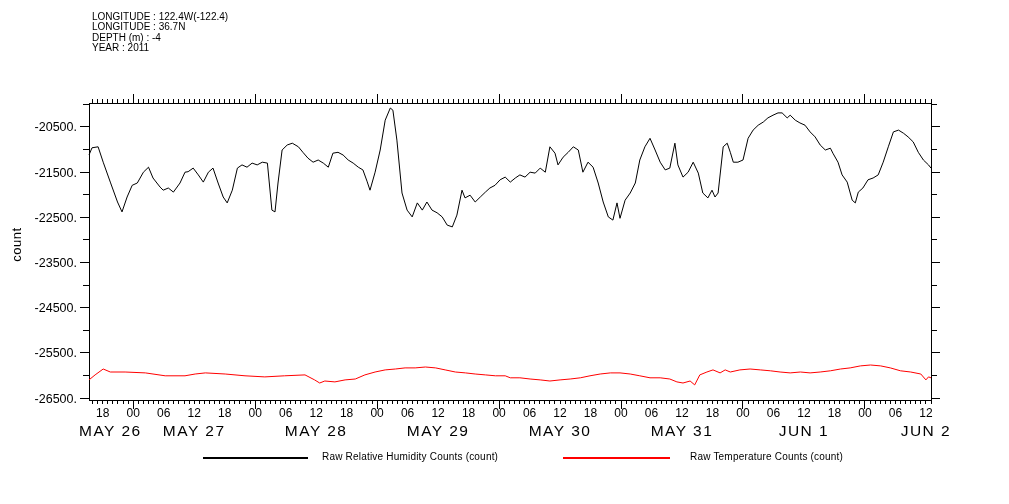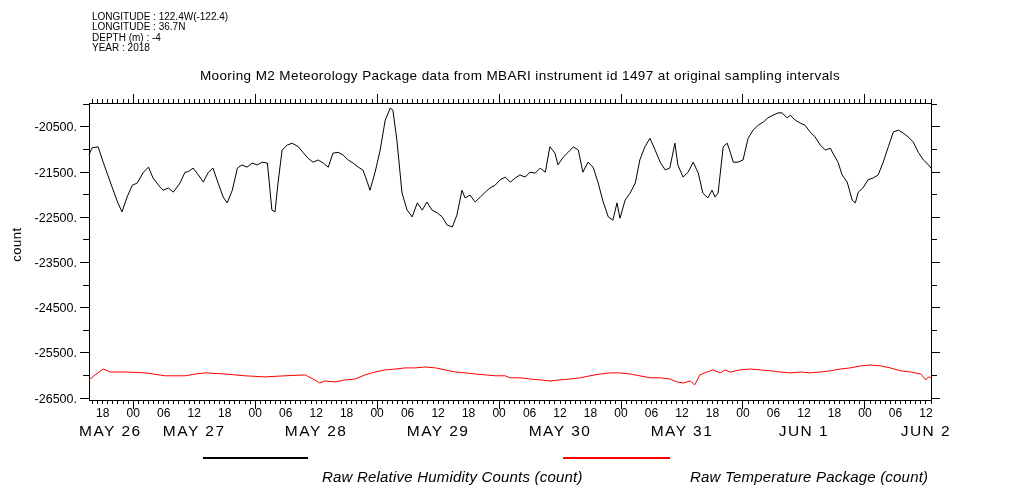--- a/index.html
+++ b/index.html
@@ -8,37 +8,36 @@
   .meta{position:absolute;left:92px;top:12px;font-size:10px;line-height:10.3px;white-space:nowrap;}
   .title{position:absolute;left:520px;top:68px;transform:translateX(-50%);
          font-size:13.5px;letter-spacing:0.4px;white-space:nowrap;}
   .ylabel{position:absolute;left:-14px;top:237px;width:60px;text-align:center;
           transform:rotate(-90deg);font-size:13px;letter-spacing:0.5px;}
   svg.plot{position:absolute;left:0;top:0;}
   svg.plot text{font-family:"Liberation Sans",sans-serif;fill:#000;}
   .legend-line{position:absolute;top:457px;height:2px;}
   .legend-line.l1{left:203px;width:105px;}
   .legend-line.l2{left:563px;width:107px;z-index:2;}
-  .legend-label{position:absolute;top:468px;font-size:15px;letter-spacing:0.2px;white-space:nowrap;font-style:italic;}
+  .legend-label{position:absolute;top:451px;font-size:10px;letter-spacing:0.2px;white-space:nowrap;}
   .legend-label.t1{left:322px;}
   .legend-label.t2{left:690px;}
 </style>
 </head>
 <body>
 
 <div class="page">
 
   <div class="meta">
     <div>LONGITUDE : 122.4W(-122.4)</div>
     <div>LONGITUDE : 36.7N</div>
     <div>DEPTH (m) : -4</div>
-    <div>YEAR : 2018</div>
+    <div>YEAR : 2011</div>
   </div>
 
-  <div class="title">Mooring M2 Meteorology Package data from MBARI instrument id 1497 at original sampling intervals</div>
 
   <div class="ylabel">count</div>
 
   <svg id="plot" class="plot" width="1009" height="504">
       <g stroke="#000" stroke-width="1" fill="none" shape-rendering="crispEdges">
         <rect x="89" y="103" width="842" height="297"></rect>
       </g>
       <g stroke="#000" stroke-width="1" shape-rendering="crispEdges">
         <line x1="92.55703077851538" y1="400" x2="92.55703077851538" y2="404"></line>
         <line x1="92.55703077851538" y1="103" x2="92.55703077851538" y2="99"></line>
@@ -451,16 +450,16 @@
         <text x="925.9185274592637" y="436" text-anchor="middle">JUN 2</text>
       </g>
       <polyline points="89.0,155.0 92.0,147.8 98.1,146.8 103.2,162.2 110.3,182.1 117.5,202.0 122.0,211.9 127.1,197.0 132.2,185.3 137.3,183.0 143.4,172.2 148.5,167.2 153.0,178.0 160.1,187.1 163.2,190.2 168.3,188.0 173.4,192.1 180.0,183.0 185.0,172.2 188.1,171.7 193.2,168.1 198.3,174.9 203.3,182.1 208.4,172.2 213.0,168.1 218.1,183.0 223.2,197.0 227.2,202.9 232.3,190.2 237.4,168.1 242.0,164.9 247.0,167.2 252.1,163.1 257.2,164.9 262.3,162.2 267.4,163.1 271.9,210.1 275.0,211.9 278.0,183.0 282.1,150.0 287.2,145.0 292.3,143.2 298.4,146.8 302.9,152.3 308.0,158.2 313.1,162.2 318.2,160.0 323.3,163.1 328.3,167.2 332.9,153.2 338.0,152.3 343.1,155.0 348.2,160.0 353.2,163.1 358.3,167.2 362.9,169.9 367.0,181.2 370.0,190.2 375.1,172.2 380.2,150.0 385.2,120.2 390.3,108.0 392.9,110.2 396.9,140.1 402.0,193.0 407.1,210.1 412.2,216.9 417.3,202.9 422.3,210.1 426.9,202.0 432.0,210.1 437.1,212.8 442.2,216.9 447.2,225.1 452.3,226.9 456.9,215.1 462.0,190.2 465.0,197.9 470.1,195.2 475.2,202.0 480.3,197.0 485.4,192.1 489.9,188.0 495.0,185.3 500.1,179.8 505.2,177.1 510.3,182.1 515.3,178.0 519.9,174.9 525.0,177.1 530.1,172.2 535.2,173.1 540.2,168.1 545.3,172.2 549.9,146.8 555.0,153.2 558.0,164.9 563.1,157.2 568.2,152.3 573.3,146.8 578.3,150.0 582.9,172.2 588.0,162.2 593.1,167.2 598.2,183.0 603.2,202.0 608.3,216.9 612.9,220.1 617.0,202.9 620.0,218.3 625.1,200.2 630.2,193.0 635.3,183.0 639.8,160.0 644.9,146.8 650.0,138.3 655.1,150.0 660.2,162.2 665.2,169.9 669.8,168.1 674.9,143.2 677.9,164.9 683.0,177.1 688.1,172.2 693.2,162.2 698.3,173.1 702.8,193.0 707.9,197.9 712.0,190.2 715.0,197.0 718.1,193.0 723.2,146.8 727.2,143.2 730.3,152.3 733.3,162.2 737.9,162.2 743.0,160.0 748.1,138.3 753.1,130.1 758.2,125.2 763.3,122.0 767.9,117.9 773.0,115.2 778.0,112.9 782.1,112.9 787.2,117.9 790.2,115.2 795.3,120.2 799.9,122.9 805.0,125.2 810.1,131.9 815.1,136.9 820.2,145.0 825.3,150.0 830.4,148.2 832.9,153.2 838.0,162.2 842.1,174.9 847.2,182.1 852.2,200.2 855.3,202.9 858.3,192.1 862.9,188.0 868.0,179.8 873.1,178.0 878.2,174.9 883.2,162.2 888.3,146.8 893.4,131.9 898.5,130.1 903.6,133.3 908.1,136.9 913.2,141.9 918.3,152.3 923.4,160.0 928.5,164.9 931.0,168.1" fill="none" stroke="#000000" stroke-width="1"></polyline>
       <polyline points="89.0,379.9 95.1,374.9 103.2,369.0 110.3,372.0 125.1,372.0 145.4,372.9 165.2,375.8 185.0,375.8 195.2,374.0 205.4,372.9 225.2,374.0 245.0,375.8 264.8,376.9 284.6,375.8 305.0,374.9 314.6,379.9 319.7,383.0 324.8,381.0 334.9,381.9 345.1,379.9 355.3,379.0 364.9,374.9 375.1,372.0 385.2,369.9 395.4,369.0 405.1,367.9 415.2,367.9 425.4,367.0 435.6,367.9 445.2,369.9 455.4,372.0 465.5,372.9 475.2,374.0 485.4,374.9 495.5,375.8 505.2,375.8 510.3,377.8 519.9,377.8 530.1,379.0 540.2,379.9 549.9,381.0 560.1,379.9 570.2,379.0 580.4,377.8 590.0,375.8 600.2,374.0 610.4,372.9 620.0,372.9 630.2,374.0 639.8,375.8 650.0,377.8 660.2,377.8 669.8,379.0 676.9,381.9 683.0,383.0 690.1,381.0 694.7,384.9 699.8,374.9 706.9,372.0 713.0,369.9 720.1,372.9 725.2,369.9 730.3,372.0 739.9,369.9 750.1,369.0 760.3,369.9 770.4,370.8 780.1,372.0 790.2,372.9 800.4,372.0 810.1,372.9 820.2,372.0 830.4,370.8 840.5,369.0 850.2,367.9 860.4,365.9 870.5,365.0 880.7,365.9 890.3,367.9 900.5,370.8 910.7,372.0 920.8,374.0 925.9,379.9 928.5,376.9 931.0,377.8" fill="none" stroke="#ff0000" stroke-width="1"></polyline>
     </svg>
 
   <div class="legend">
     <div class="legend-line l1" style="background: rgb(0, 0, 0);"></div>
     <div class="legend-label t1">Raw Relative Humidity Counts (count)</div>
     <div class="legend-line l2" style="background: rgb(255, 0, 0);"></div>
-    <div class="legend-label t2">Raw Temperature Package (count)</div>
+    <div class="legend-label t2">Raw Temperature Counts (count)</div>
   </div>
 
 </div>
 
 </body></html>

